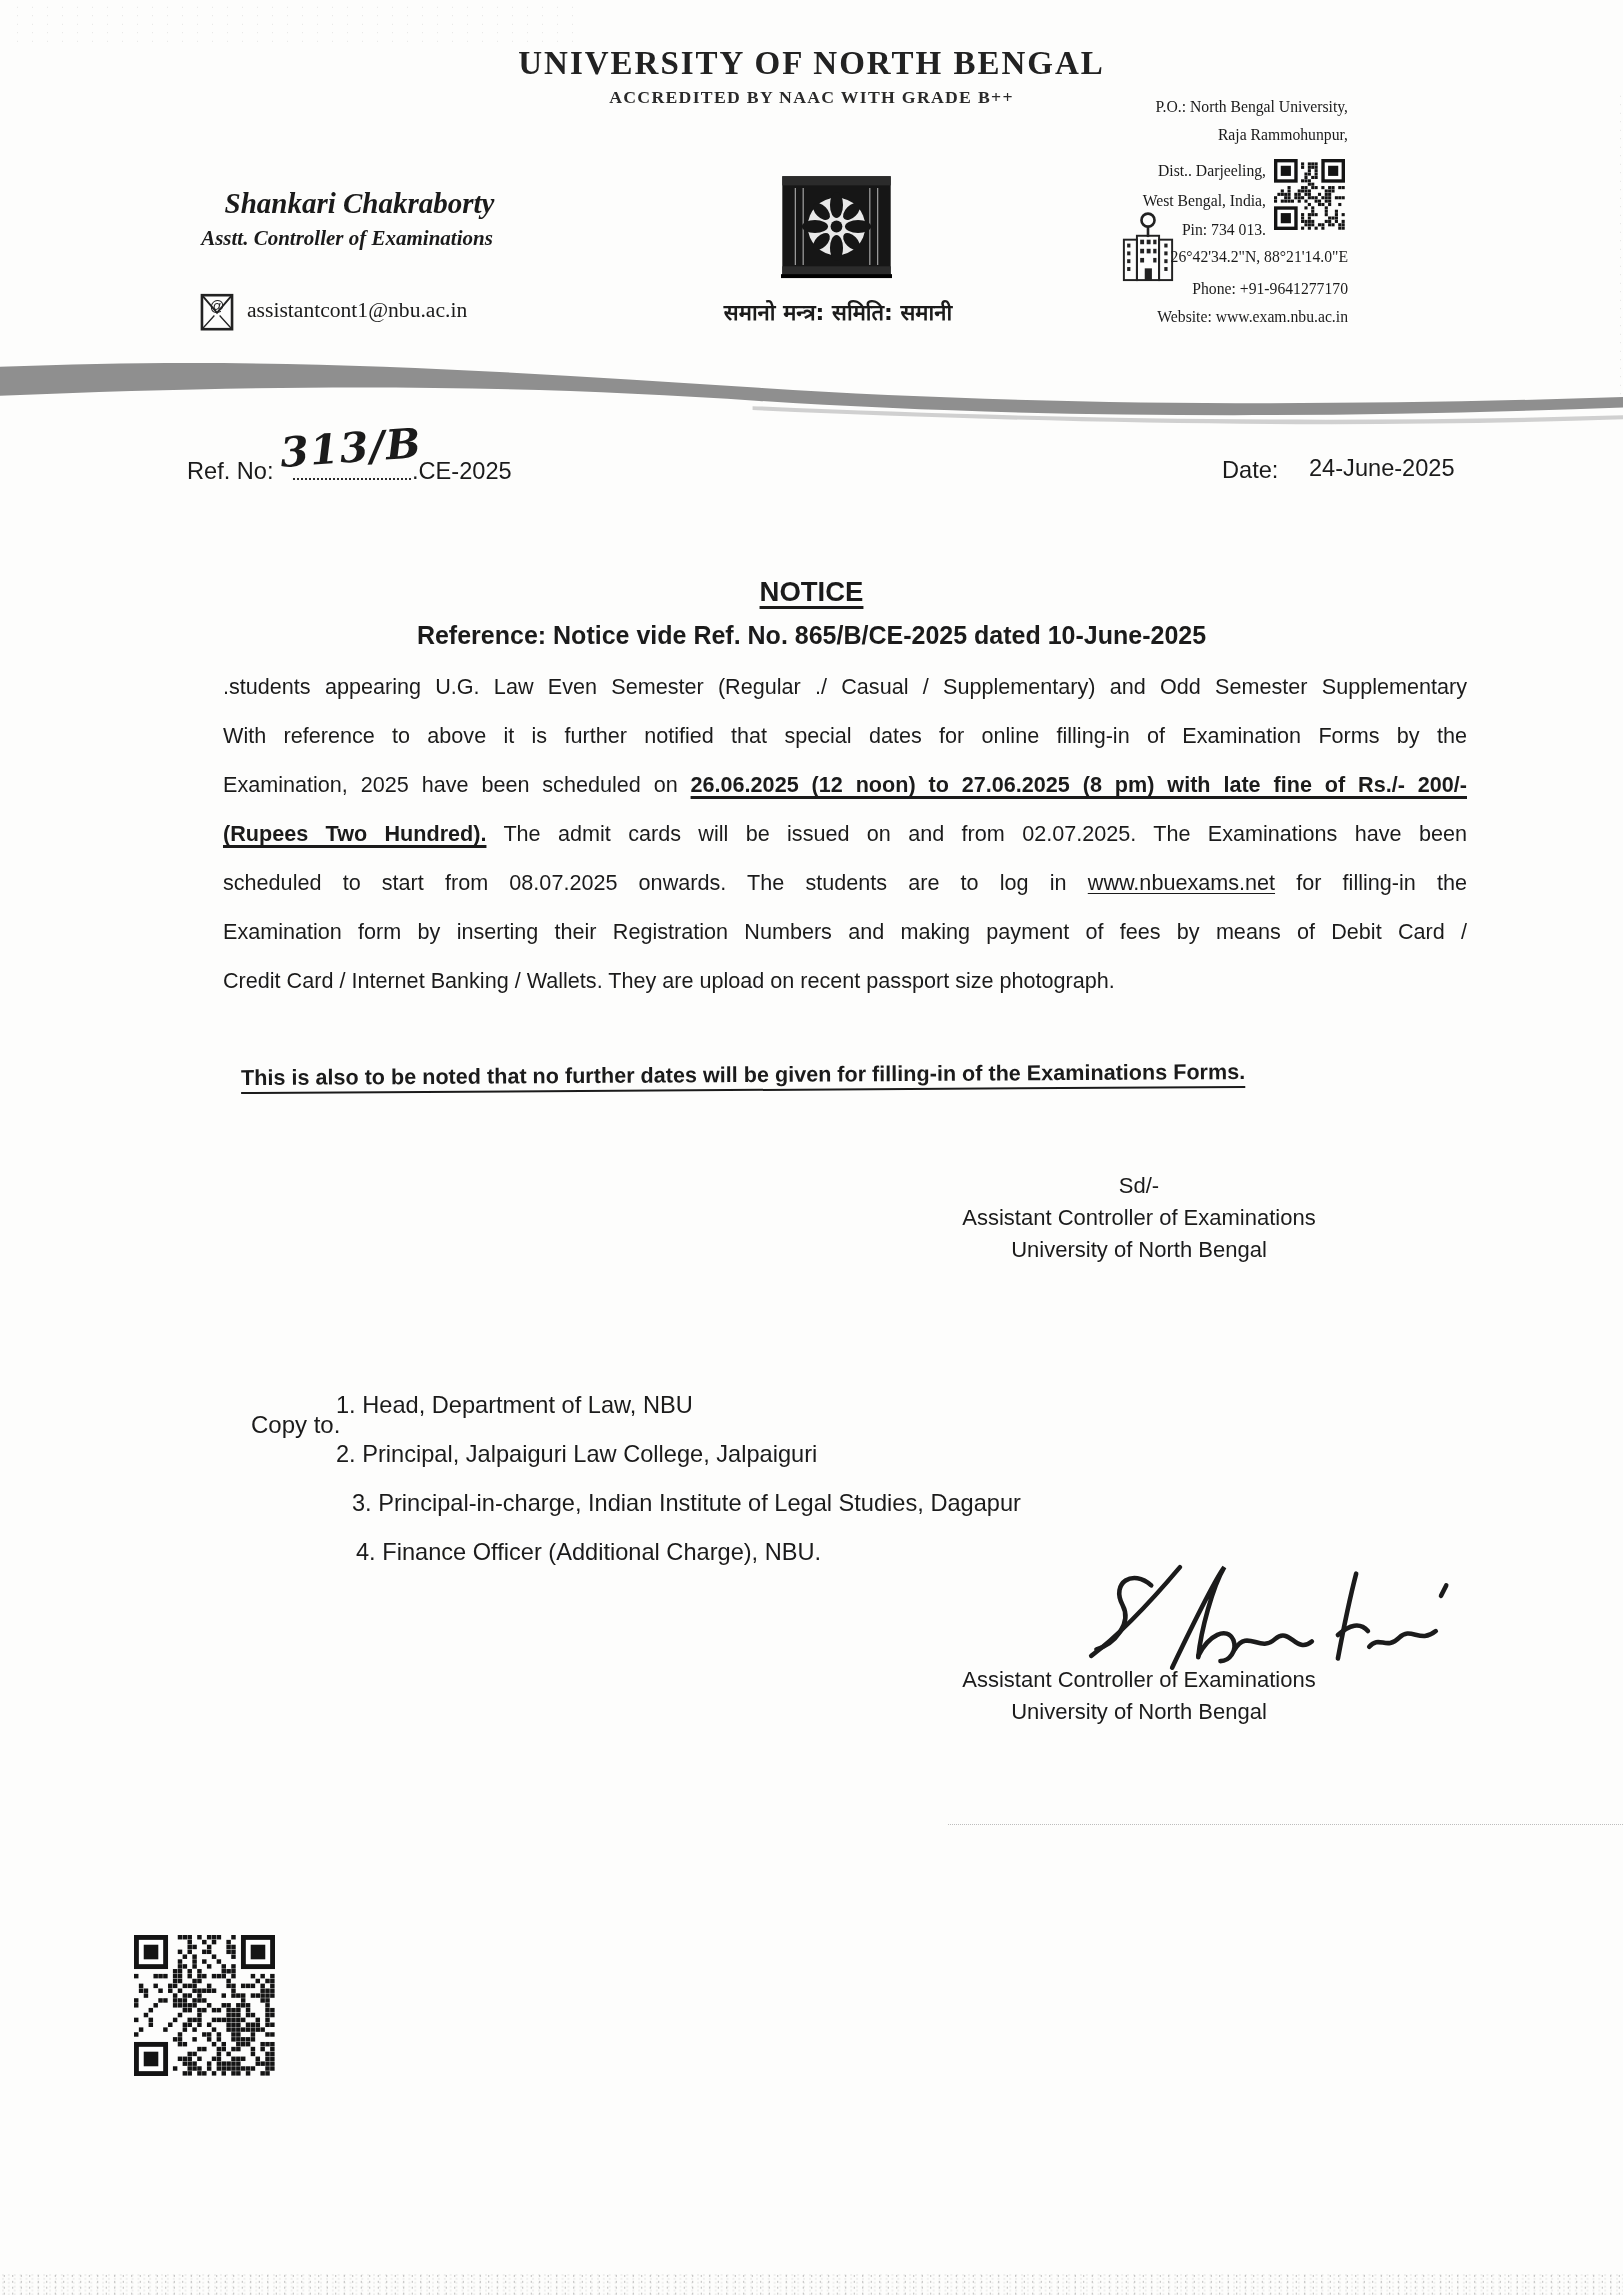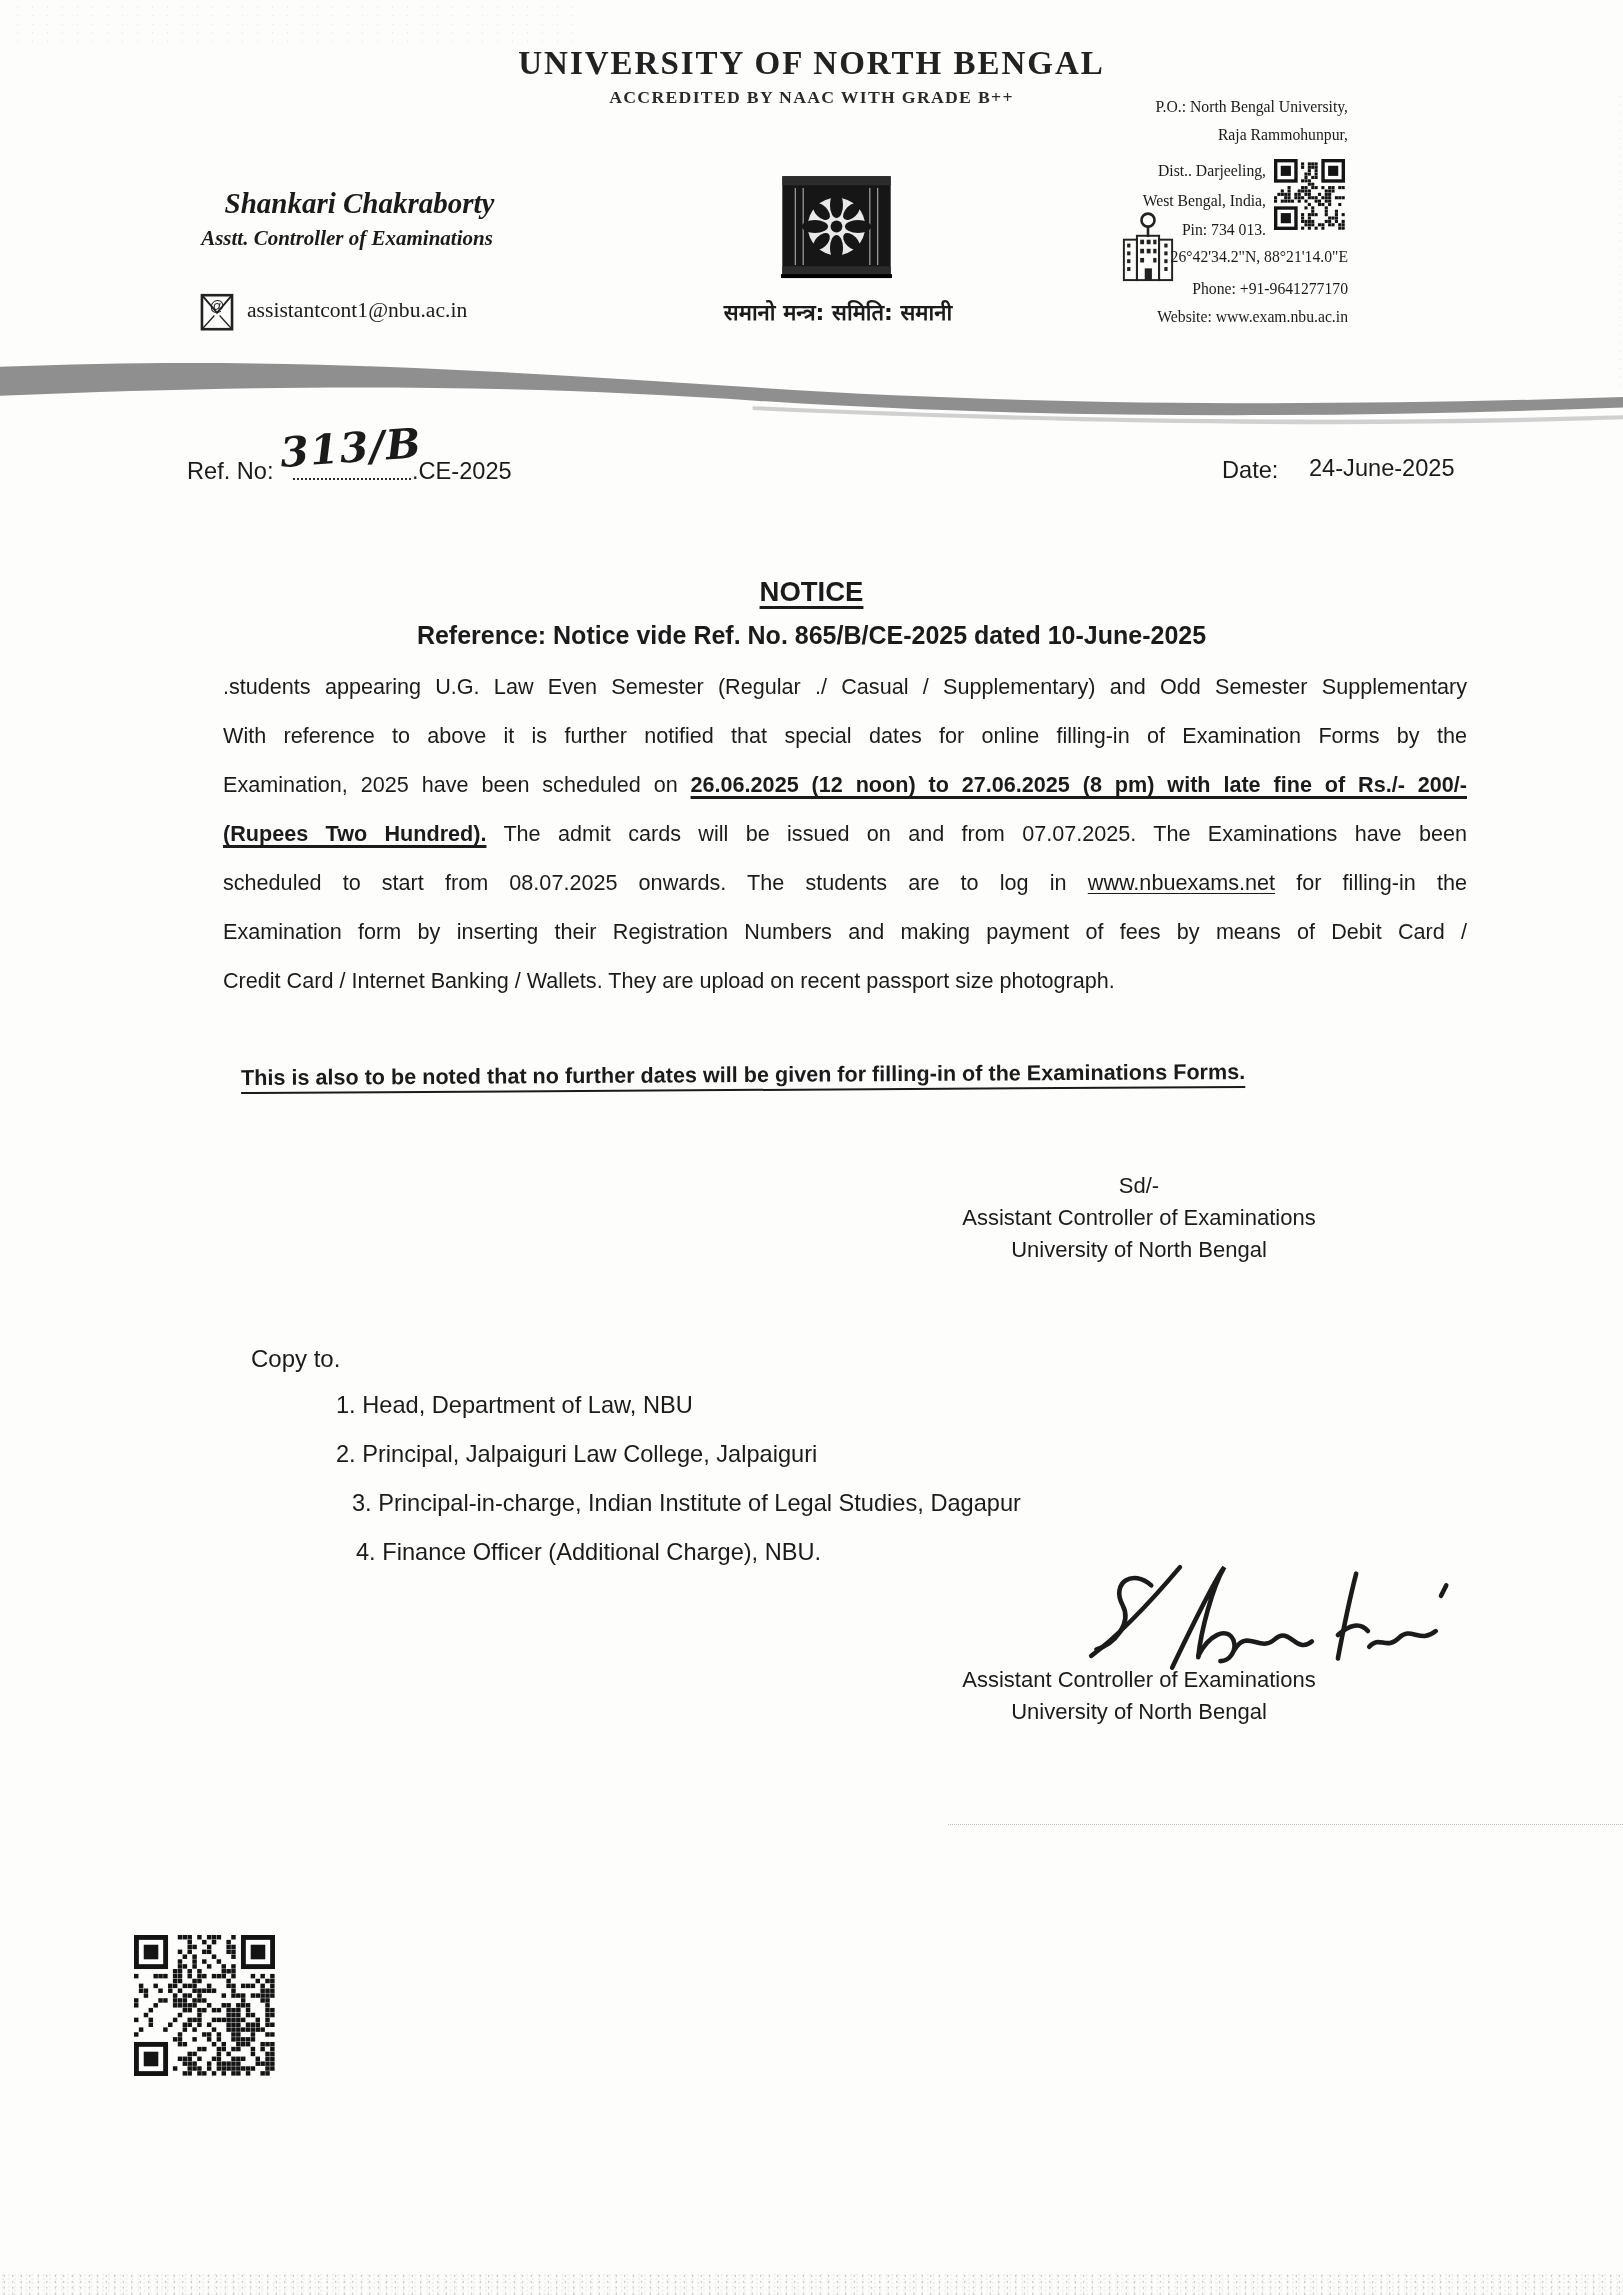--- a/index.html
+++ b/index.html
@@ -287,35 +287,35 @@
   <div class="abs reflabel" style="left:1222px;top:457px;">Date:</div>
   <div class="abs reflabel" style="left:1309px;top:455px;text-align:center;">24-June-2025</div>
 
   <div class="abs notice-h center" style="left:0;top:576px;width:1623px;">NOTICE</div>
   <div class="abs ref-line center" style="left:0;top:621px;width:1623px;">Reference: Notice vide Ref. No. 865/B/CE-2025 dated 10-June-2025</div>
 
   <div class="abs para" style="left:223px;top:662px;">
     <div class="jline"><span>.students appearing U.G. Law Even Semester (Regular ./ Casual / Supplementary) and Odd Semester Supplementary</span></div>
     <div class="jline"><span>With reference to above it is further notified that special dates for online filling-in of Examination Forms by the</span></div>
     <div class="jline"><span>Examination, 2025 have been scheduled on </span><span class="bu">26.06.2025 (12 noon) to 27.06.2025 (8 pm) with late fine of Rs./- 200/-</span></div>
-    <div class="jline"><span class="bu">(Rupees Two Hundred).</span><span> The admit cards will be issued on and from 07.07.2025. The Examinations have been</span></div>
+    <div class="jline"><span class="bu">(Rupees Two Hundred).</span><span> The admit cards will be issued on and from 02.07.2025. The Examinations have been</span></div>
     <div class="jline"><span>scheduled to start from 08.07.2025 onwards. The students are to log in </span><span class="u">www.nbuexams.net</span><span> for filling-in the</span></div>
     <div class="jline"><span>Examination form by inserting their Registration Numbers and making payment of fees by means of Debit Card /</span></div>
     <div class="lastline"><span>Credit Card / Internet Banking / Wallets. They are upload on recent passport size photograph.</span></div>
   </div>
 
   <div class="abs emph" style="left:241px;top:1062px;">This is also to be noted that no further dates will be given for filling-in of the Examinations Forms.</div>
 
   <div class="abs sig-block" style="left:949px;top:1170px;width:380px;">
     <div>Sd/-</div>
     <div>Assistant Controller of Examinations</div>
     <div>University of North Bengal</div>
   </div>
 
-  <div class="abs copy-label" style="left:251px;top:1345px;">Copy to.</div>
+  <div class="abs copy-label" style="left:251px;top:1411px;">Copy to.</div>
   <div class="abs copy-item" style="left:336px;top:1392px;">1. Head, Department of Law, NBU</div>
   <div class="abs copy-item" style="left:336px;top:1441px;">2. Principal, Jalpaiguri Law College, Jalpaiguri</div>
   <div class="abs copy-item" style="left:352px;top:1490px;">3. Principal-in-charge, Indian Institute of Legal Studies, Dagapur</div>
   <div class="abs copy-item" style="left:336px;top:1539px;margin-left:20px;">4. Finance Officer (Additional Charge), NBU.</div>
 
   <span class="abs" style="left:1067px;top:1558px;">
     <span class="sr">Shankari</span>
     <svg width="393" height="124" viewBox="0 0 600 190">
       <g fill="none" stroke="#1b1b1b" stroke-width="7" stroke-linecap="round">
         <path d="M128,42 C100,16 66,38 84,72 C99,100 72,132 44,140"></path>

